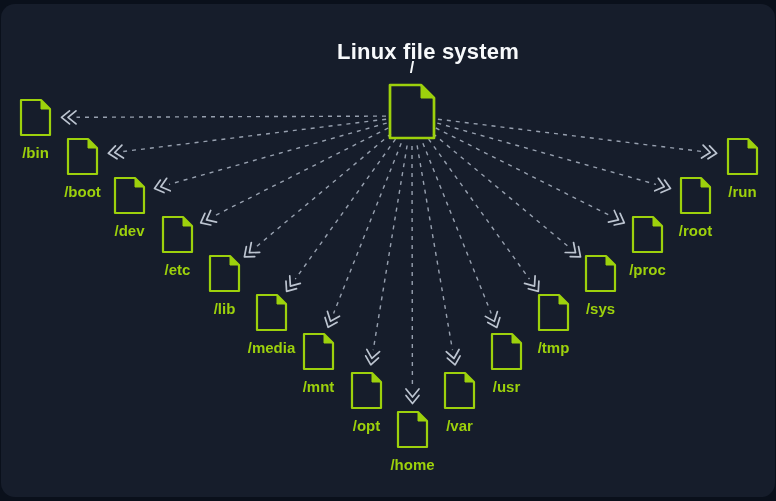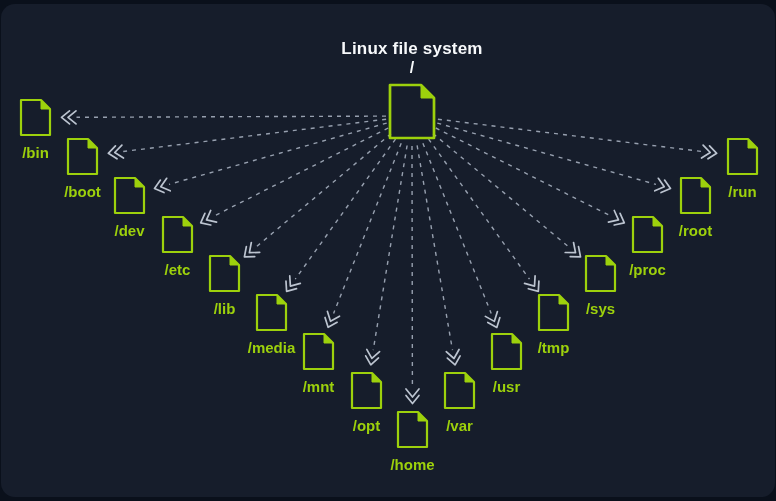--- a/index.html
+++ b/index.html
@@ -8,22 +8,22 @@
     background:#0a101b;
     font-family:"Liberation Sans",sans-serif;
   }
   .stage{position:relative;width:776px;height:501px;}
   .card{
     position:absolute;left:1px;right:1px;top:4px;bottom:4px;
     border-radius:14px;background:#161d2b;
   }
   #diagram{position:absolute;left:0;top:0;}
   .title{
-    position:absolute;left:412px;top:39px;transform:translateX(-50%);
-    color:#f7f9fb;font-size:17px;font-weight:bold;letter-spacing:.2px;
+    position:absolute;left:428px;top:39px;transform:translateX(-50%);
+    color:#f7f9fb;font-size:22px;font-weight:bold;letter-spacing:.2px;
     white-space:nowrap;
   }
   .root-label{
     position:absolute;left:412px;top:59px;transform:translateX(-50%);
     color:#f7f9fb;font-size:16px;font-weight:bold;
   }
   svg text{
     font-family:"Liberation Sans",sans-serif;
     font-weight:bold;font-size:15px;
   }

